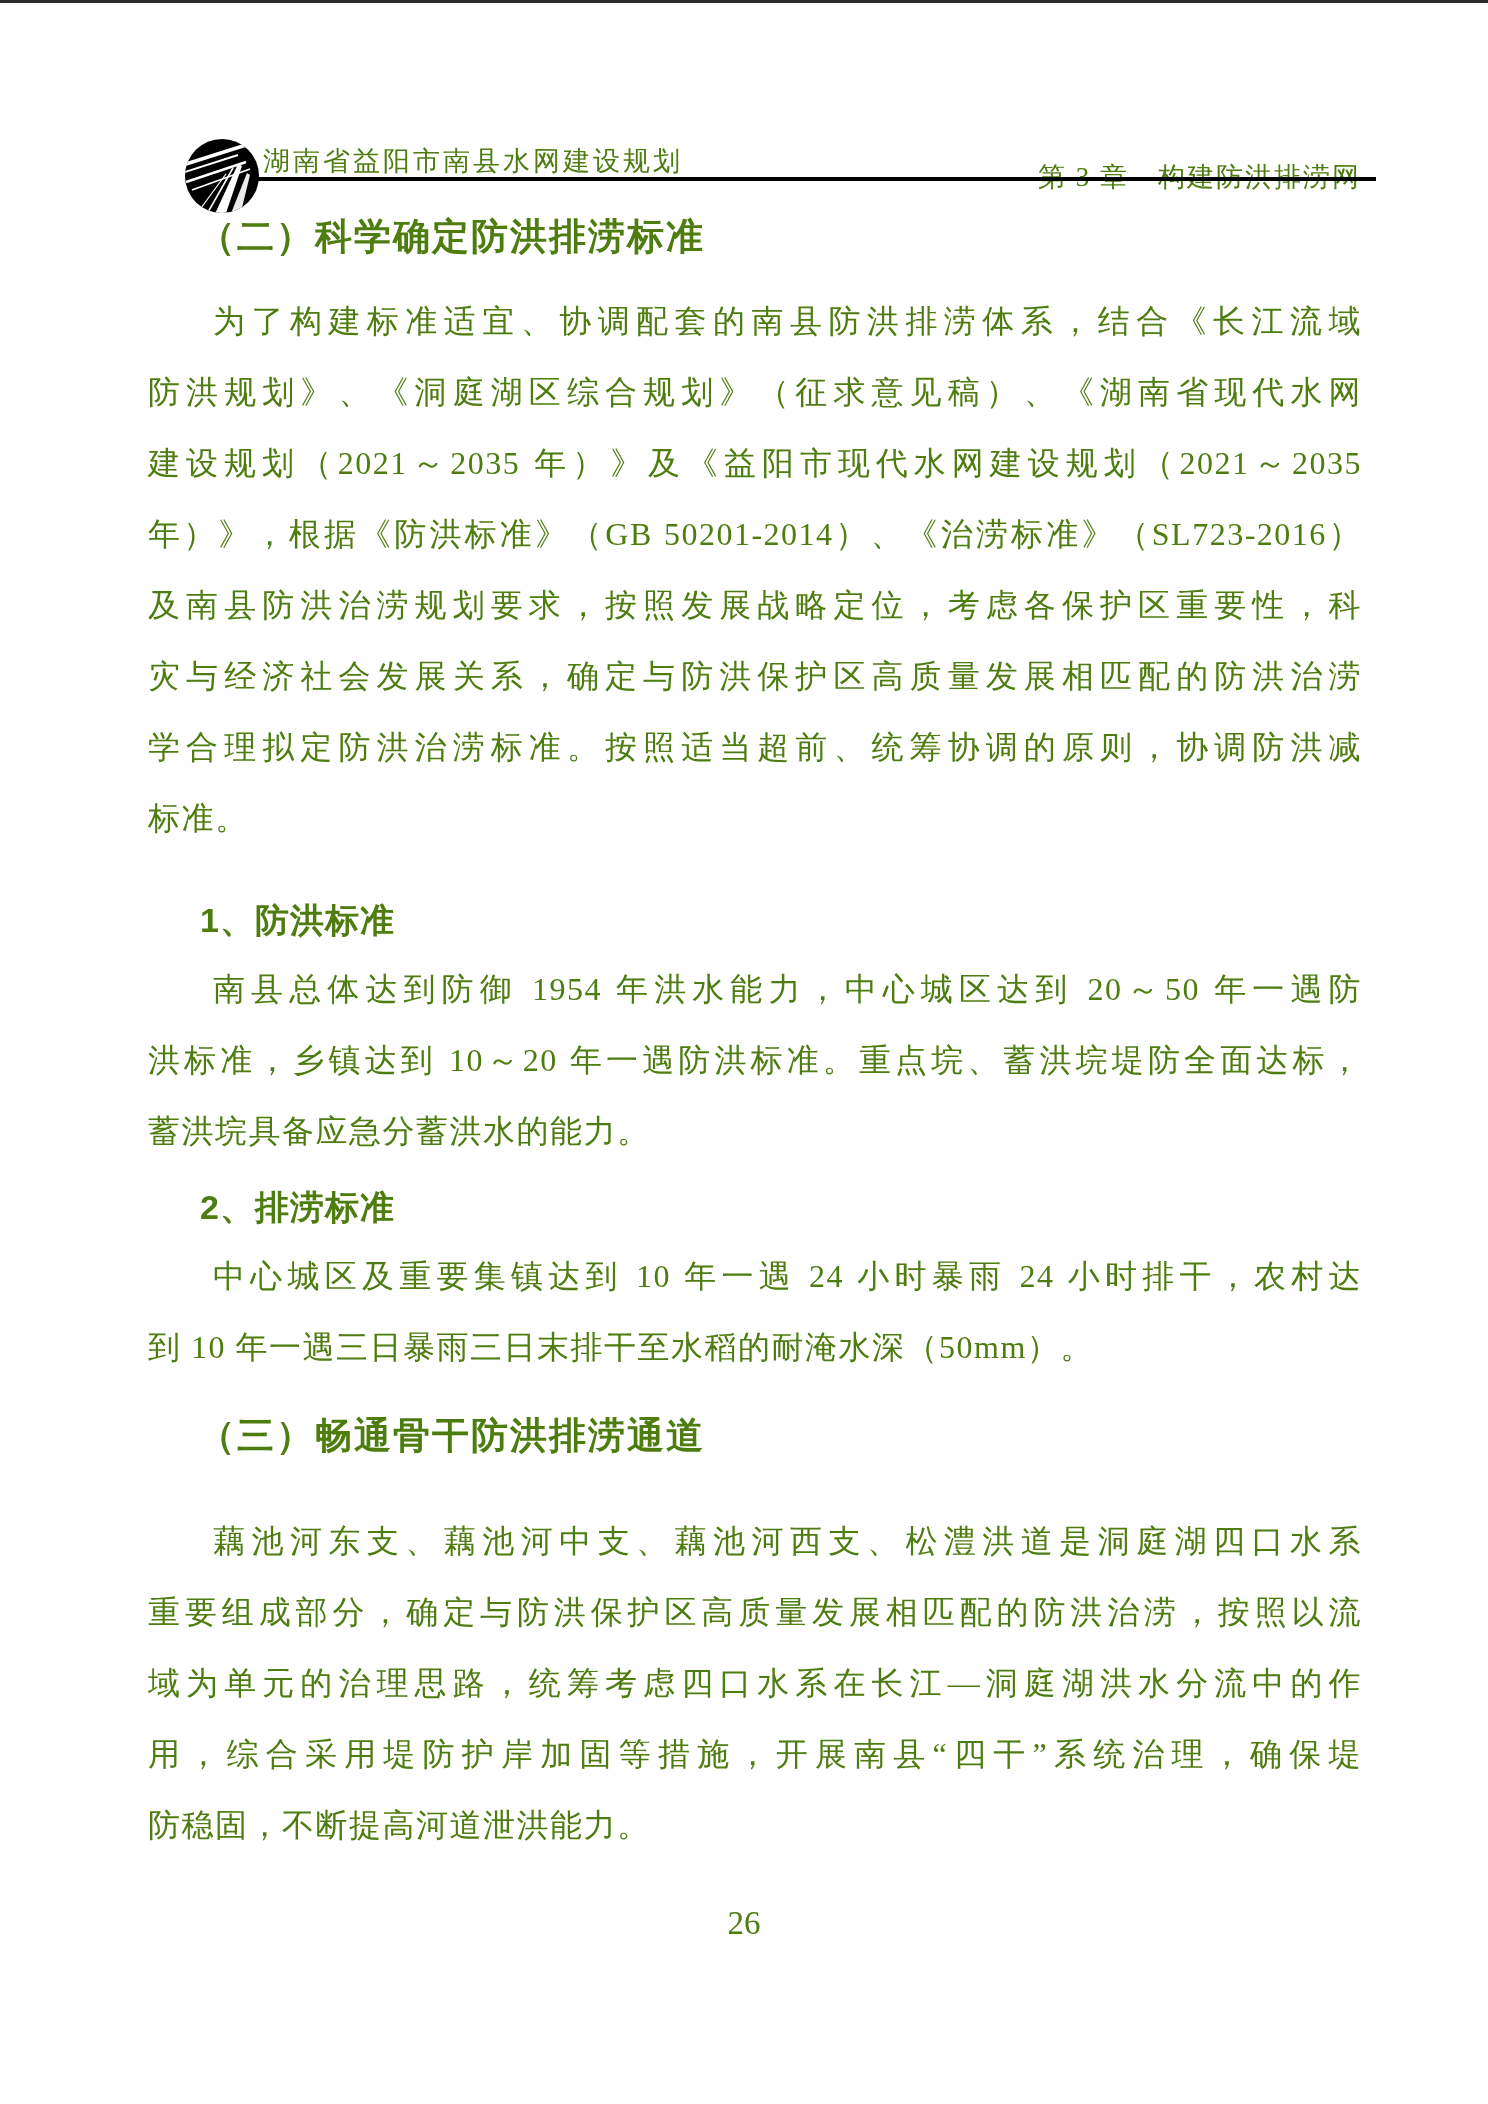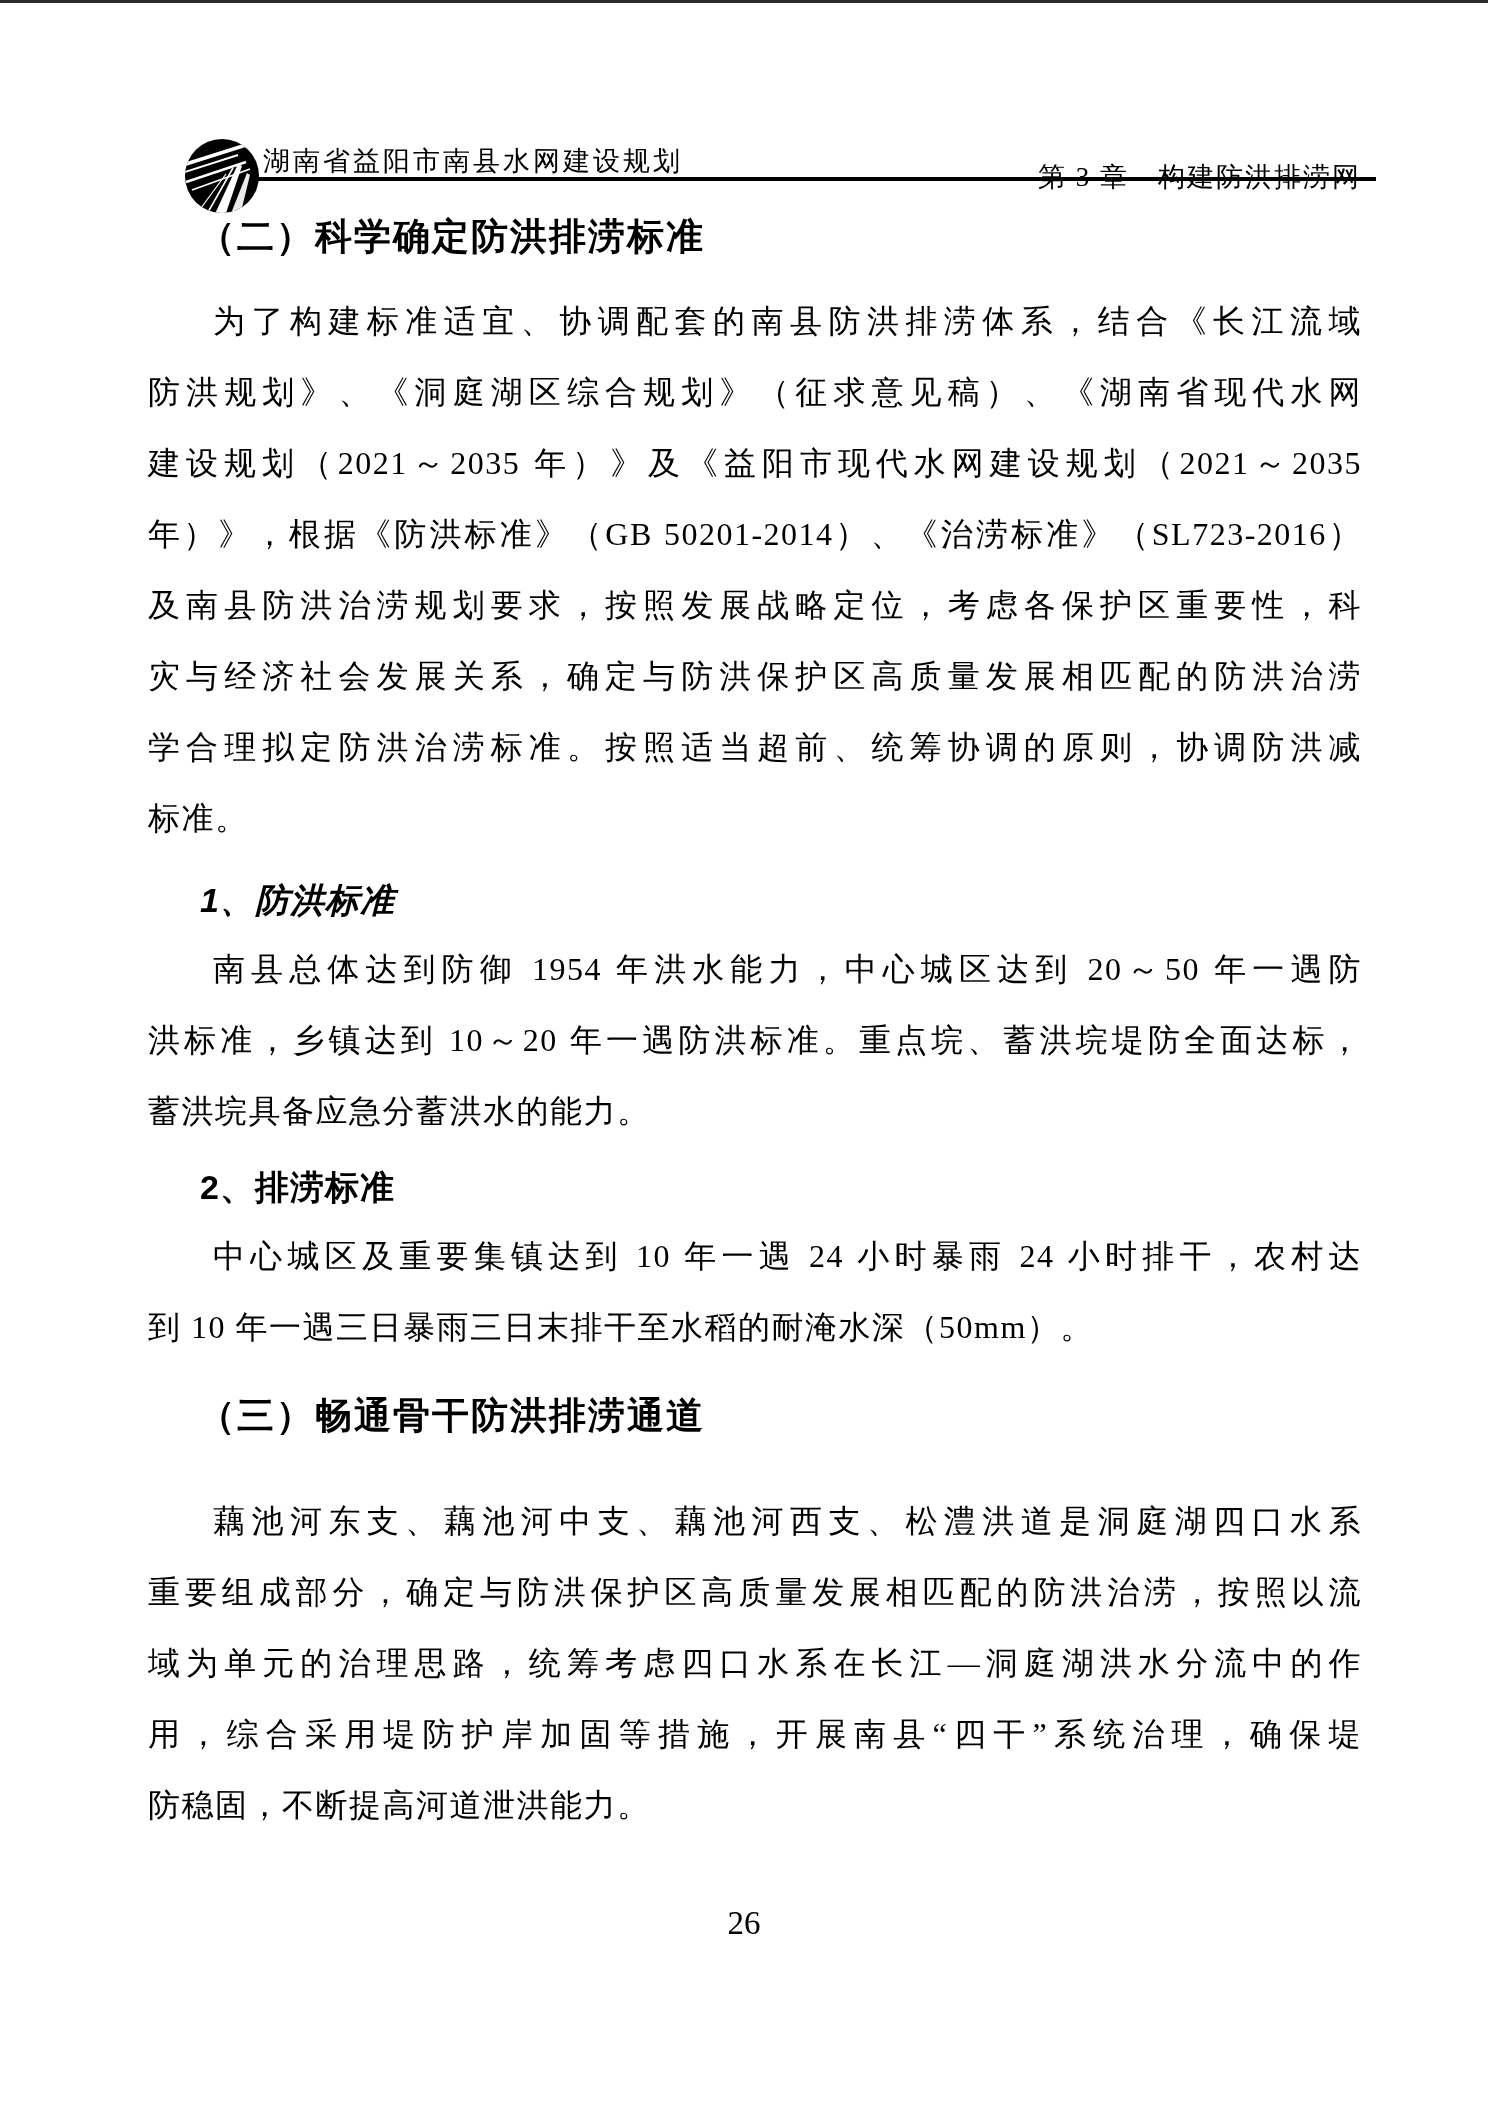--- a/index.html
+++ b/index.html
@@ -2,21 +2,21 @@
 <html><head>
 <meta charset="utf-8">
 <style>
   html, body { margin: 0; padding: 0; background: #e8e8e8; }
   .page {
     position: relative;
     width: 1488px;
     height: 2104px;
     margin: 0 auto;
     background: #ffffff;
-    color: #000000;
+    color: #4d7c0f;
     font-family: "Liberation Serif", "DejaVu Serif", serif;
     overflow: hidden;
   }
   .top-edge {
     position: absolute; top: 0; left: 0;
     width: 100%; height: 3px; background: #2b2b2b;
   }
 
   
   .hdr-logo { position: absolute; left: 184px; top: 138px; width: 76px; height: 76px; }
@@ -44,21 +44,21 @@
     margin: 0 0 0 50px; letter-spacing: 2px;
   }
   .sec.s2 { margin-top: 16px; margin-bottom: 26px; }
   .sec.s3 { margin-top: 30px; margin-bottom: 47px; }
   .sub {
     font-family: "Liberation Sans", "DejaVu Sans", sans-serif;
     font-weight: 700;
     font-size: 34px; line-height: 44px;
     margin: 0 0 12px 52px; letter-spacing: 1px;
   }
-  .sub.flood { margin-top: 24px; font-style: italic; }
+  .sub.flood { margin-top: 44px; }
   .sub.drain { margin-top: 18px; }
   .para { margin: 0; }
   .bl {
     font-size: 32px;
     line-height: 71px;
     letter-spacing: 1.5px;
     text-align: justify;
     text-align-last: justify;
     text-justify: inter-character;
   }

